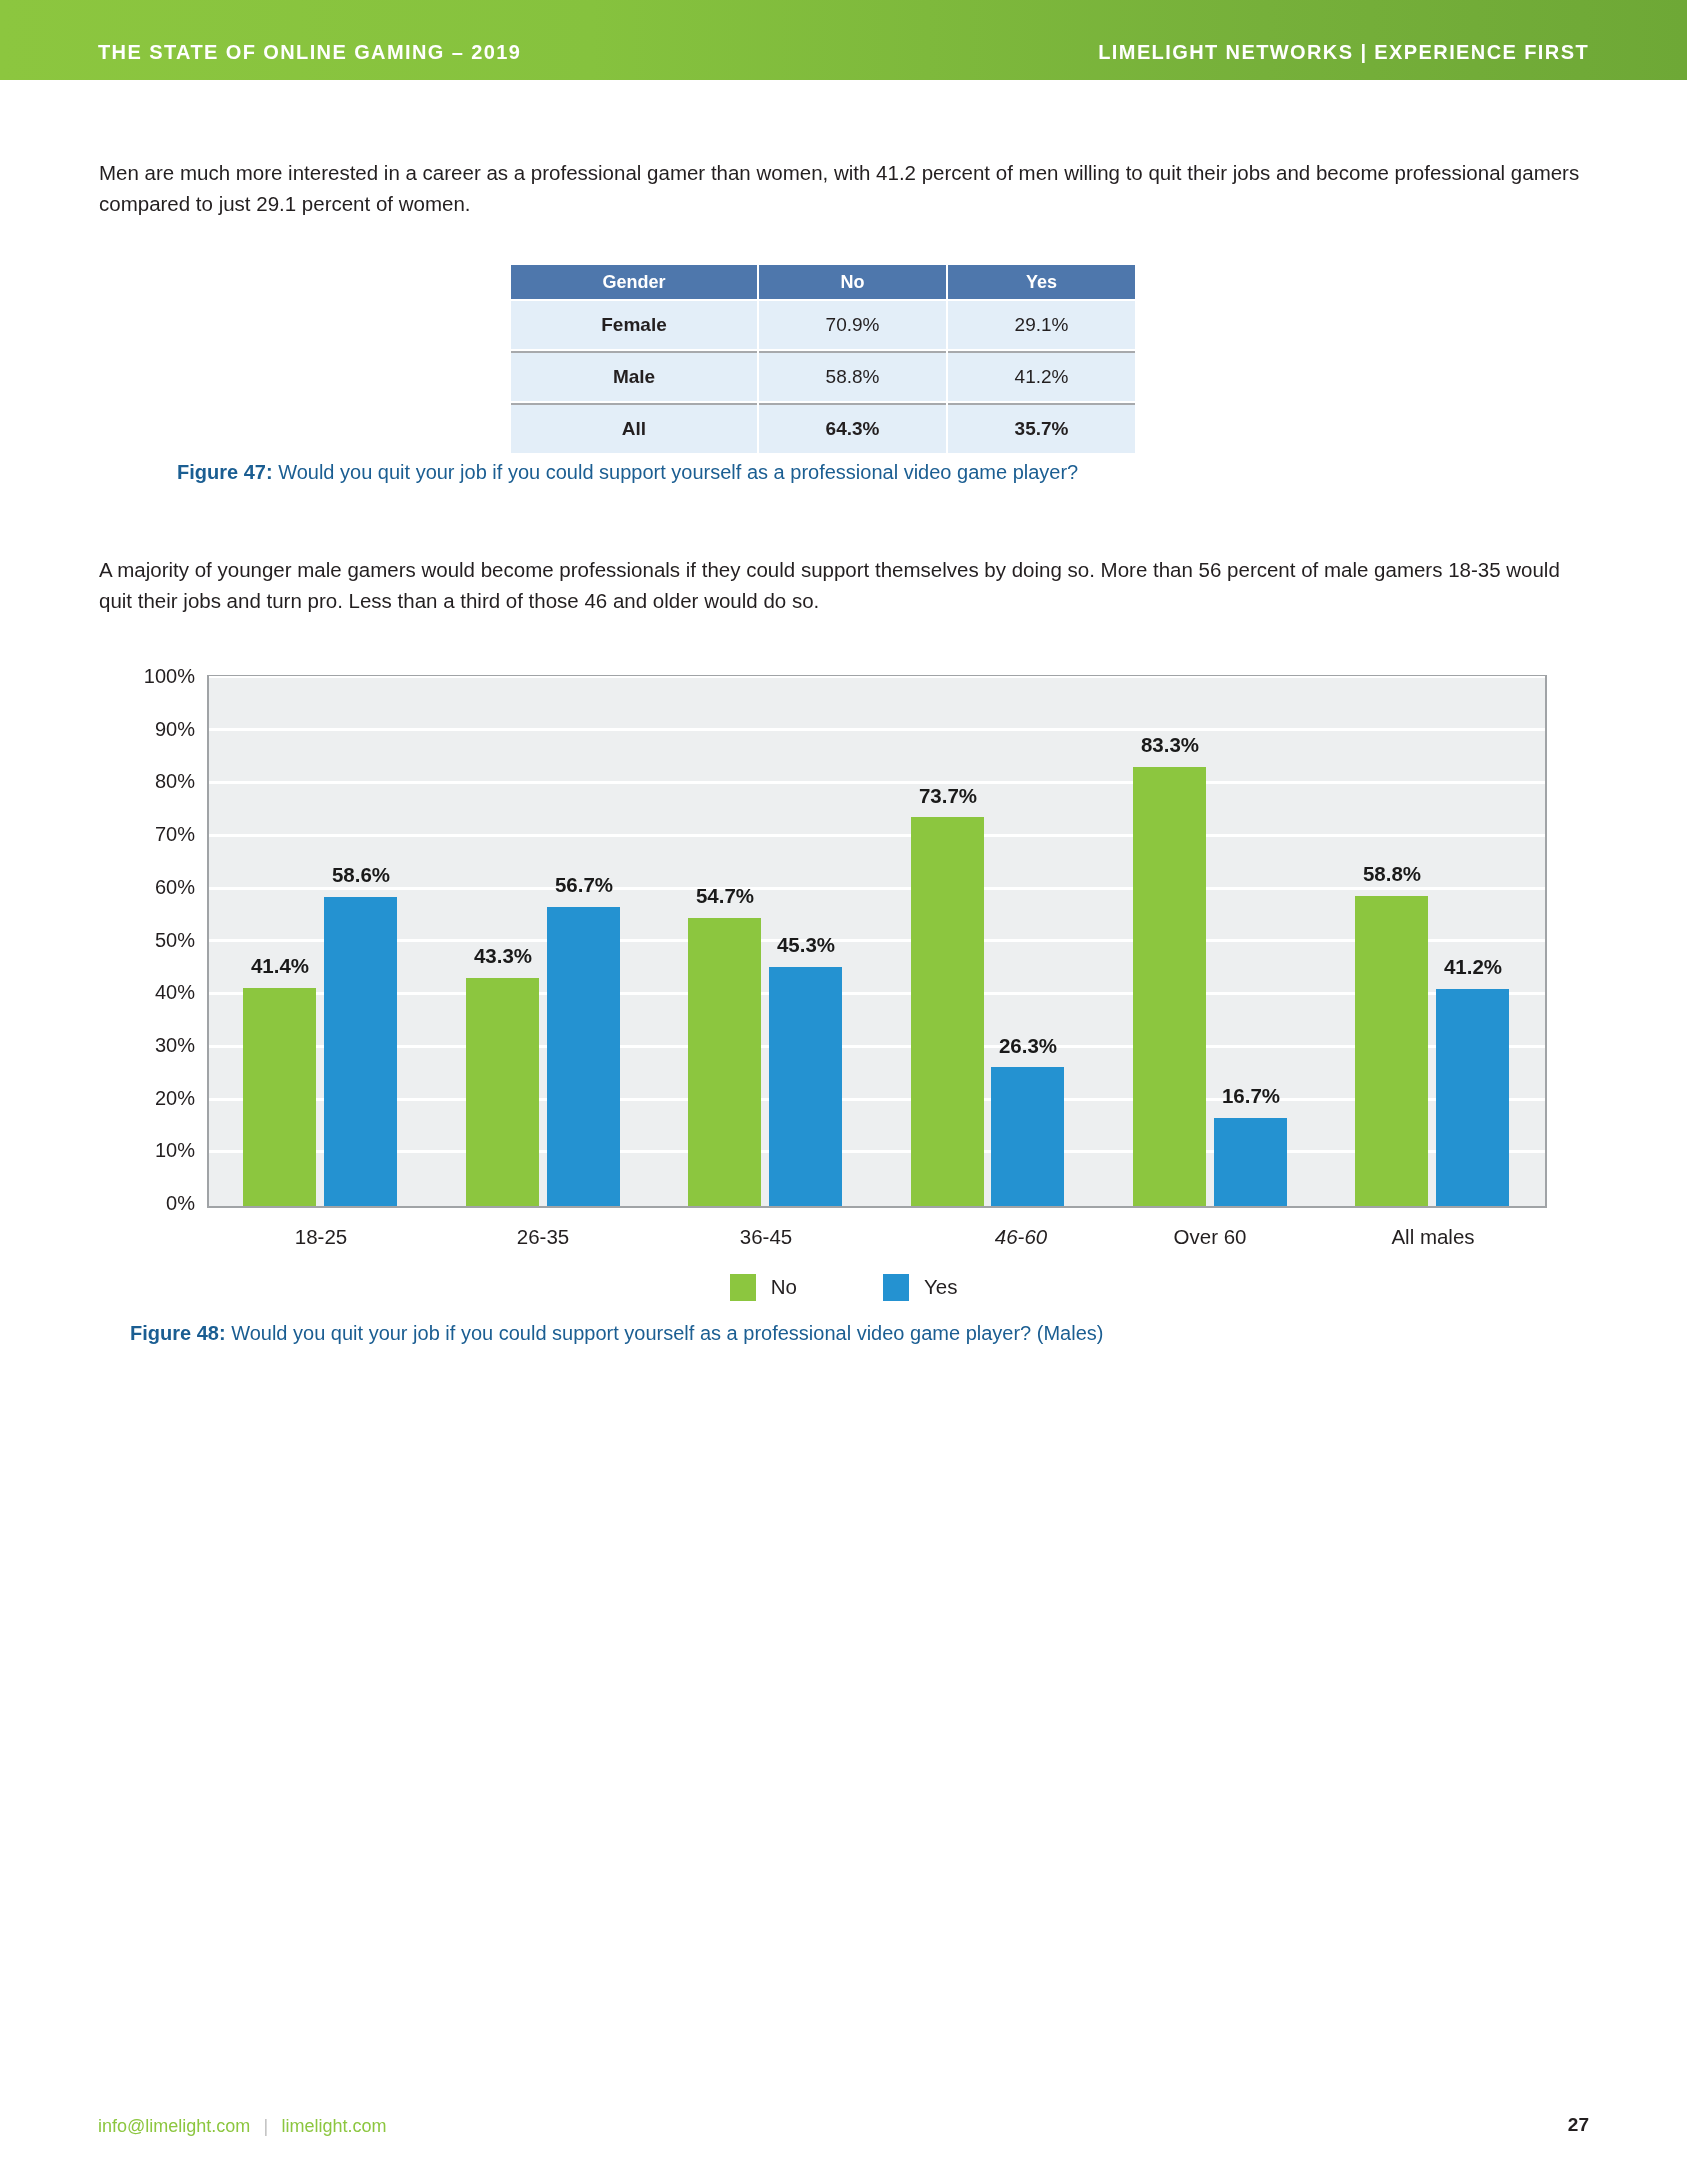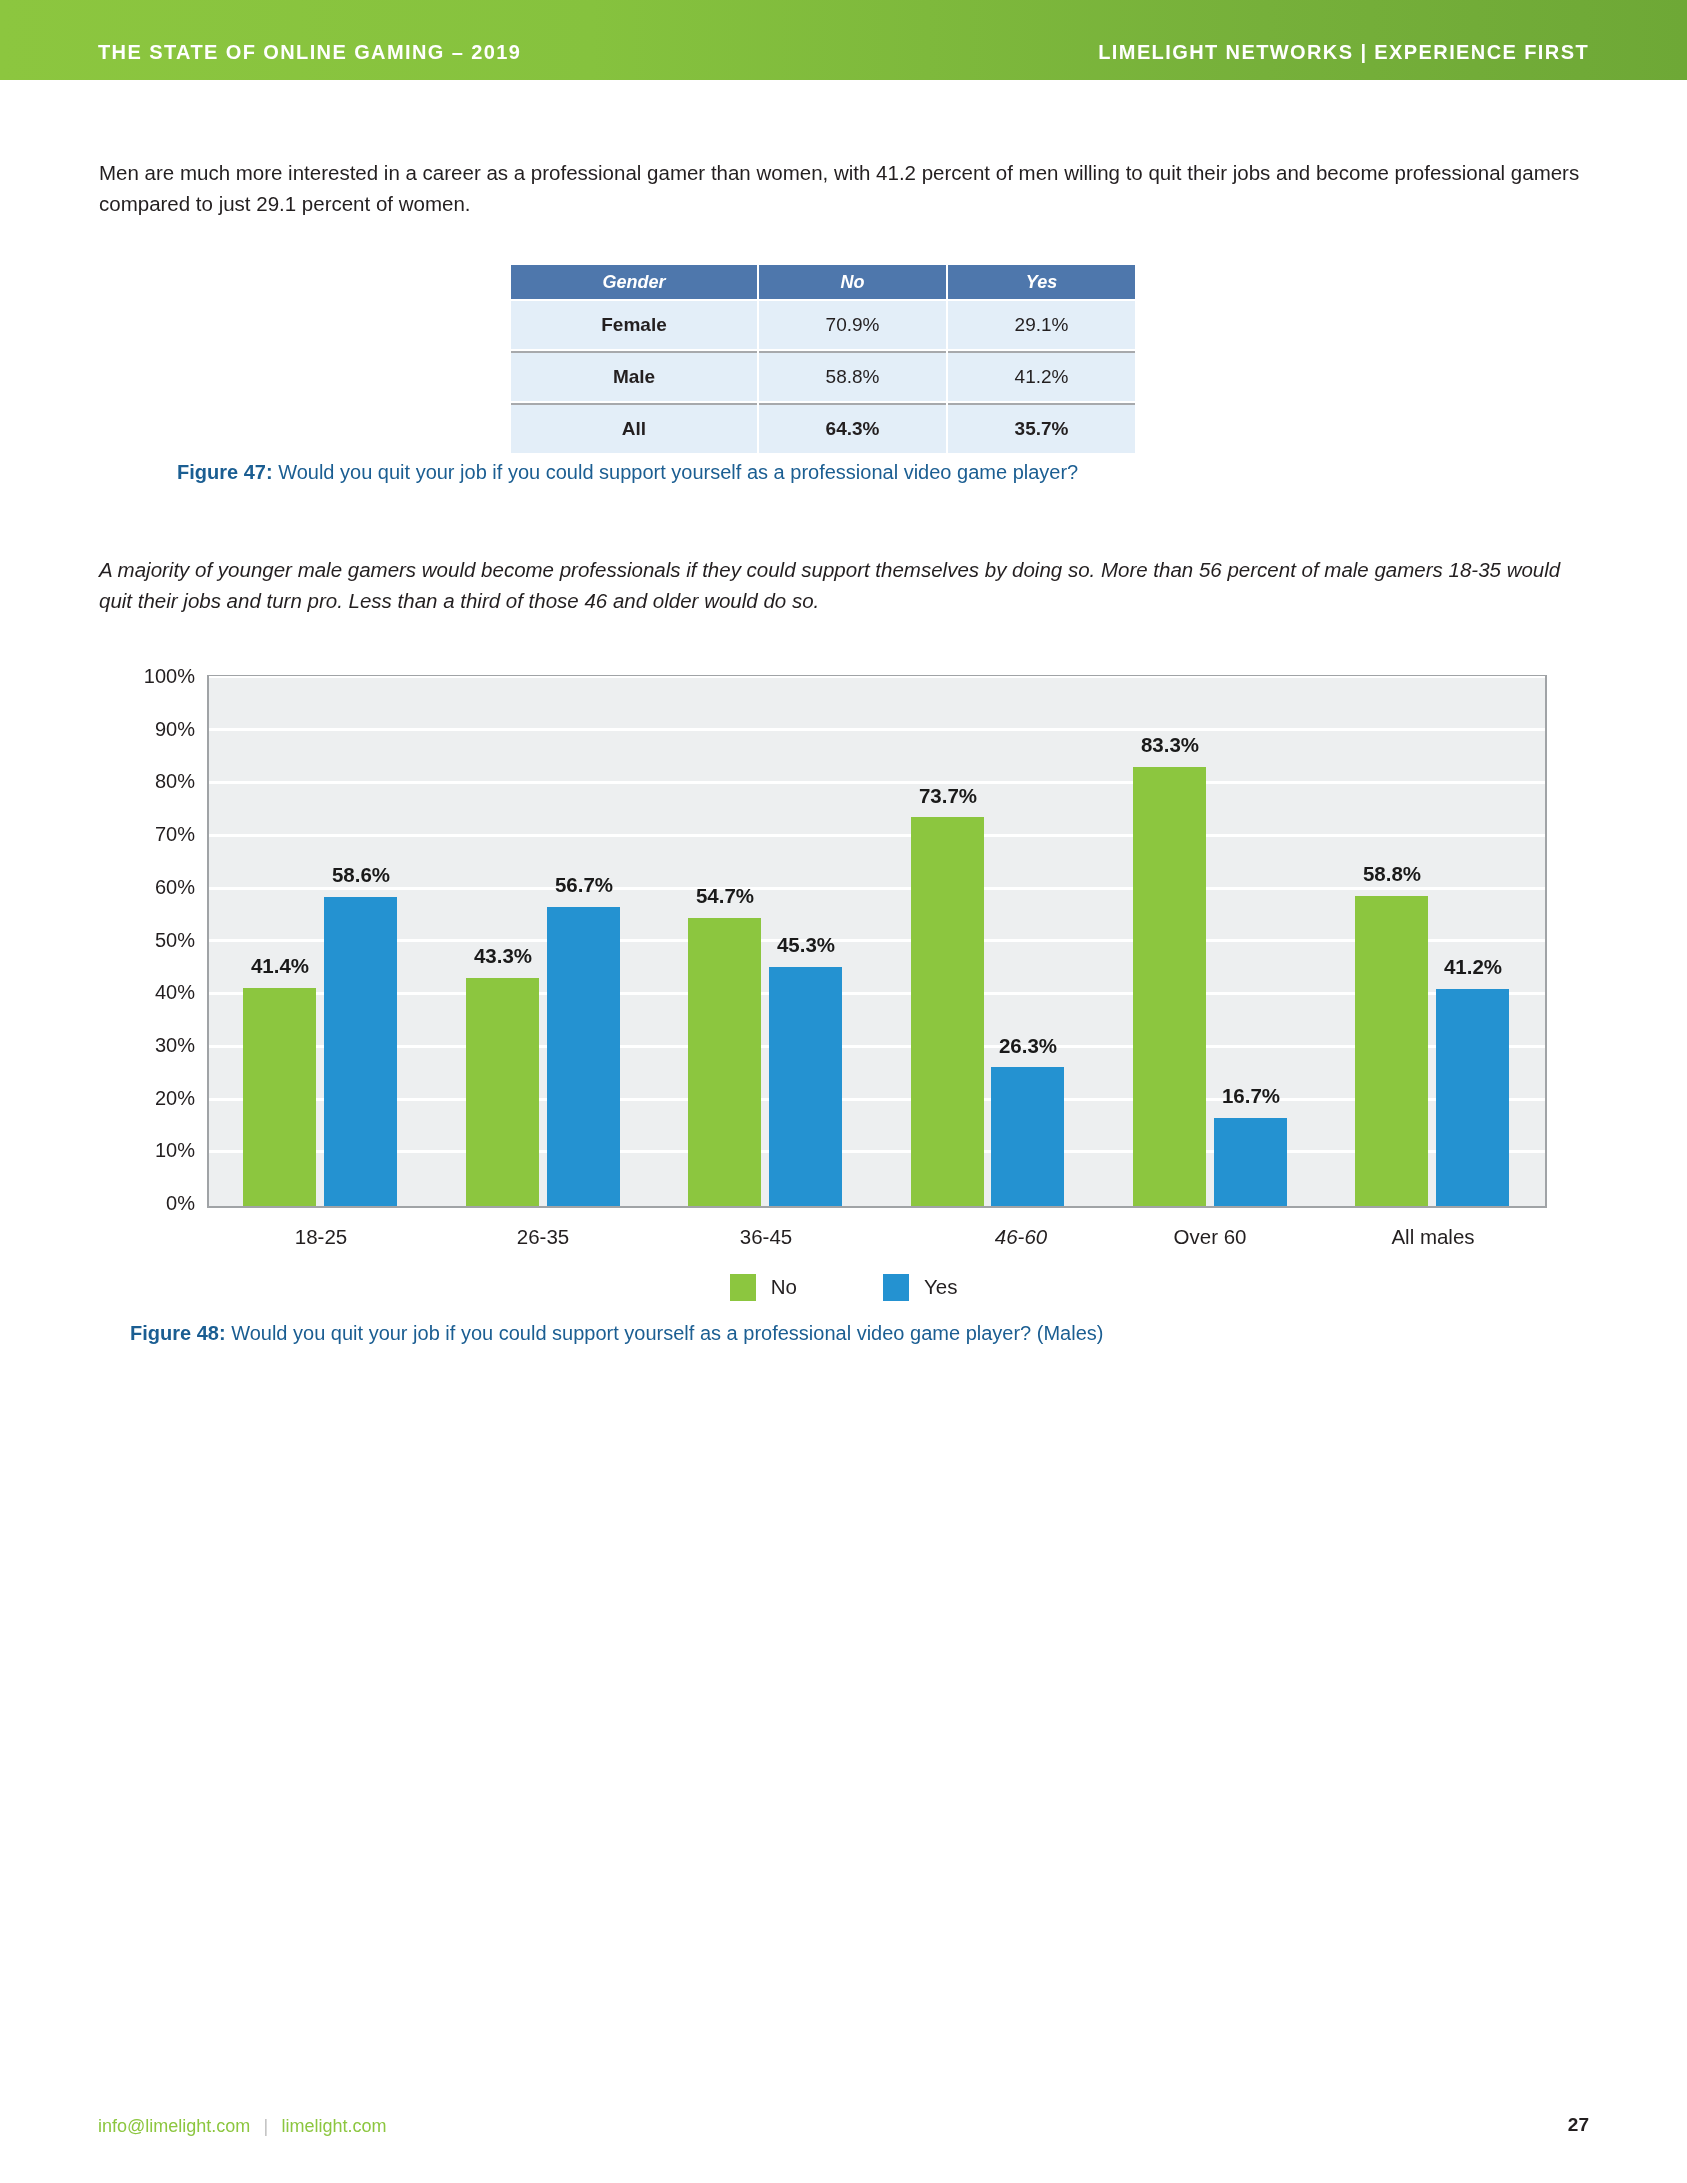--- a/index.html
+++ b/index.html
@@ -48,42 +48,41 @@
   
   .para {
     position: absolute;
     left: 99px;
     width: 1489px;
     font-size: 20.5px;
     line-height: 31px;
     color: #231f20;
   }
   #para-1 { top: 157px; }
-  #para-2 { top: 554px; font-style: italic; }
+  #para-2 { top: 554px; }
 
   
   .tbl-wrap {
     position: absolute;
     left: 509px;
     top: 263px;
   }
   table.data-table {
     border-collapse: separate;
     border-spacing: 2px;
     table-layout: fixed;
   }
   table.data-table th {
     background: #4E77AC;
     color: #ffffff;
     font-size: 18px;
     font-weight: bold;
     text-align: center;
     height: 34px;
     padding: 0;
-    font-style: italic;
   }
   table.data-table td {
     background: #E3EEF8;
     color: #231f20;
     font-size: 19px;
     text-align: center;
     height: 48px;
     padding: 0;
     border-top: 2px solid #A7A9AC;
   }

